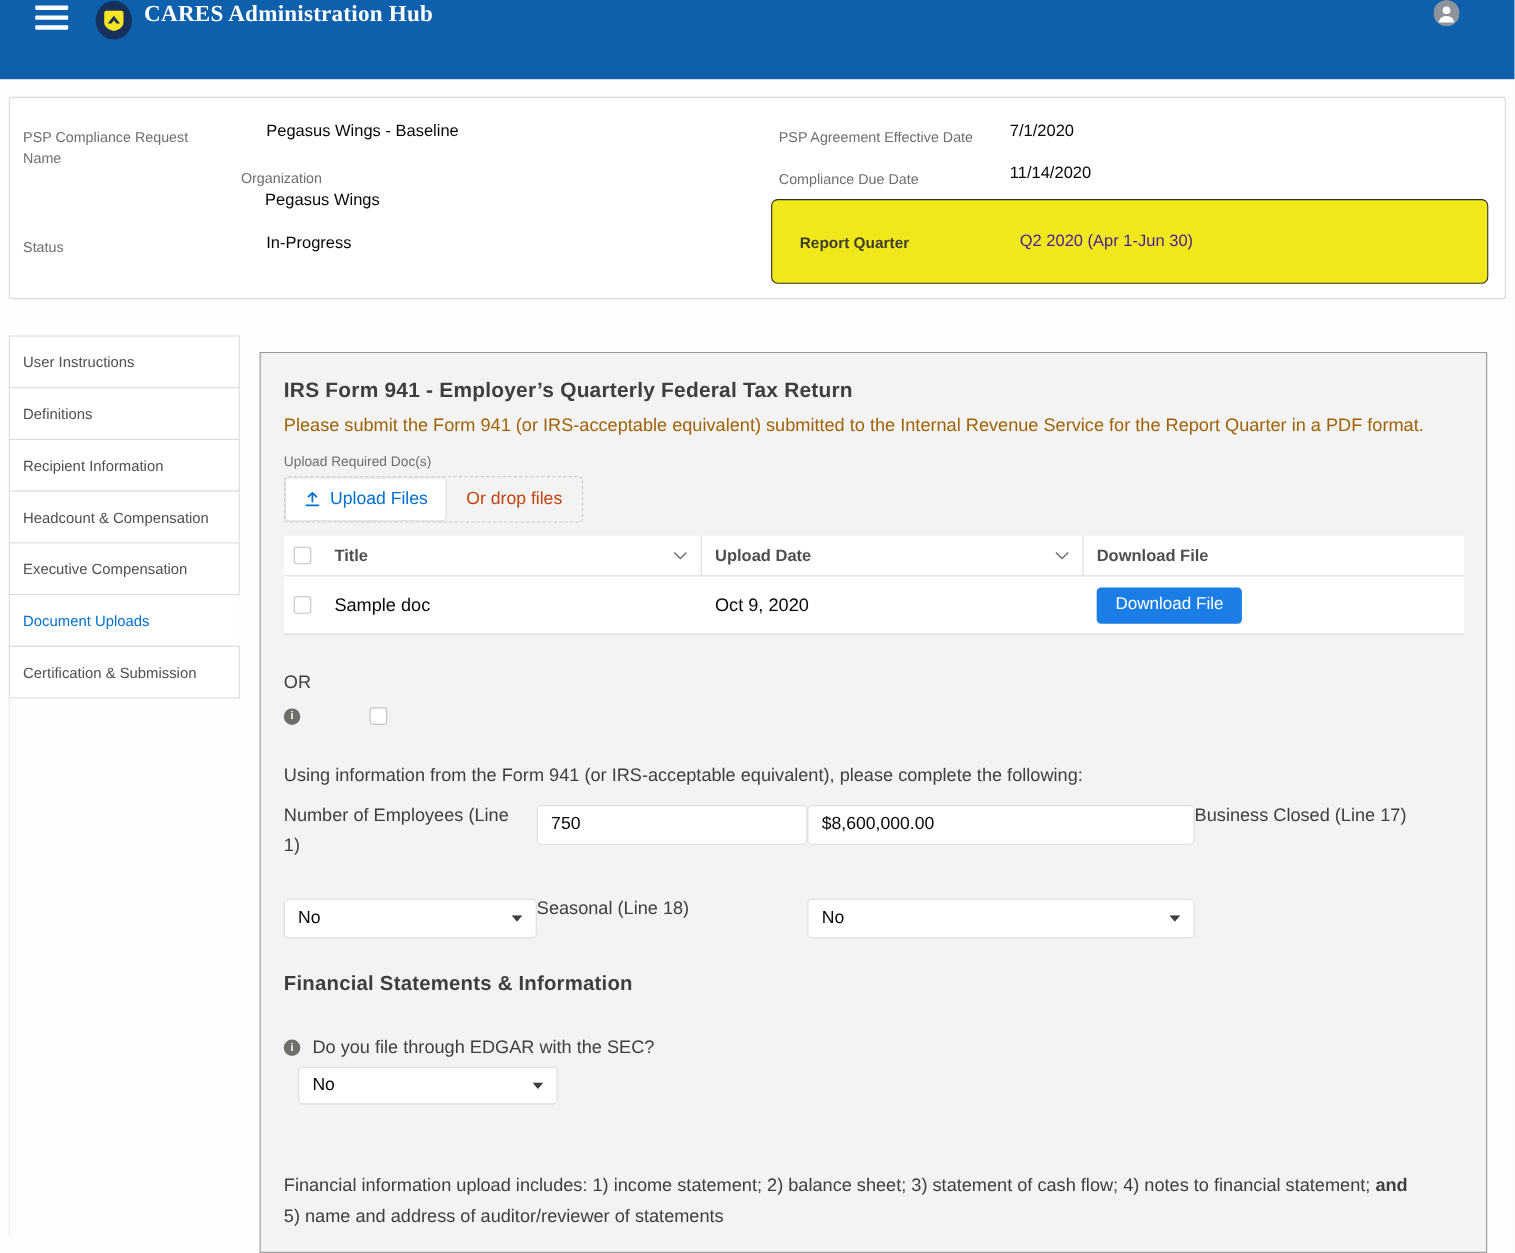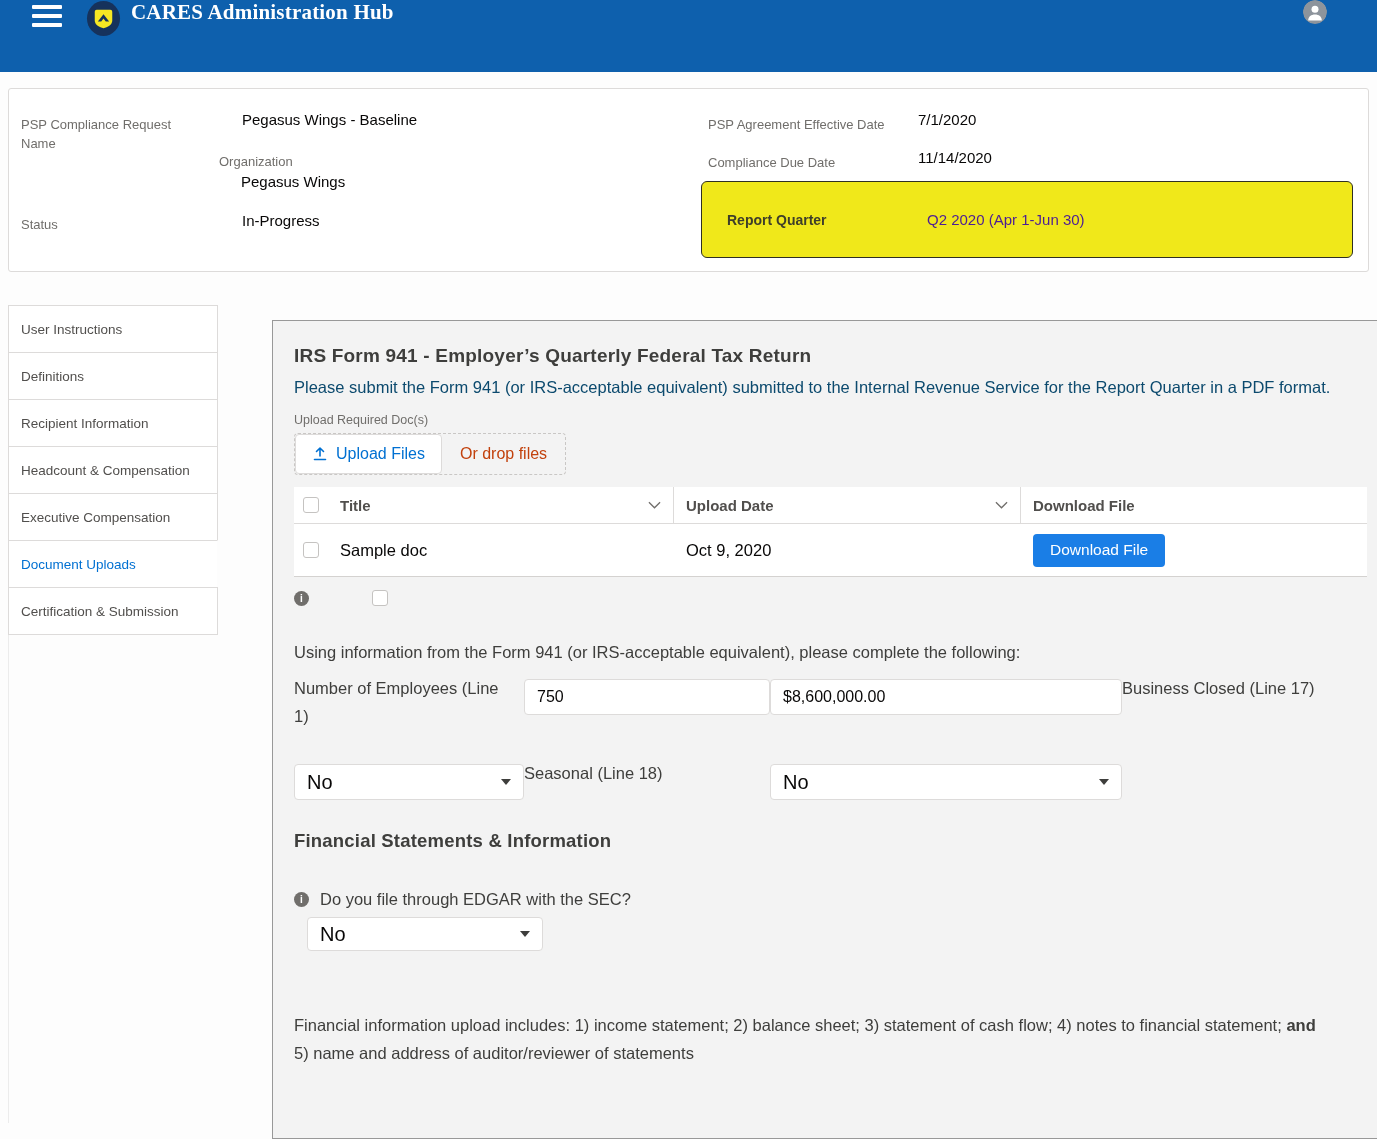--- a/index.html
+++ b/index.html
@@ -21,34 +21,34 @@
     background:#fff; border:1px solid #dddbda; border-radius:3px; }
   .lab { position:absolute; color:#706e6b; font-size:13px; line-height:19px; }
   .val { position:absolute; color:#080707; font-size:15px; }
   .quarter-box { position:absolute; left:692px; top:92px; width:652px; height:77px;
     background:#f0e81a; border:1px solid #2f2f23; border-radius:6px;
     display:flex; align-items:center;text-align:center; }
   .quarter-box .q-label { position:absolute; left:25px; font-size:14px; font-weight:700; color:#3e3e2a; }
   .quarter-box .q-value { position:absolute; left:225px; font-size:15px; color:#4c1d95; }
 
   
-  .columns { display:flex; align-items:flex-start; margin:33px 8px 0 8px;gap:36px; }
+  .columns { display:flex; align-items:flex-start; margin:33px 8px 0 8px; }
   .sidebar-col { width:210px; flex:0 0 210px; }
   .nav-item { height:48px; line-height:47px; background:#fff; border:1px solid #dddbda;
     margin-top:-1px; padding-left:12px; font-size:13.5px; color:#514f4d; cursor:pointer;
     white-space:nowrap; overflow:hidden; }
   .nav-item:first-child { margin-top:0; }
   .nav-item.active { color:#0070d2; border-right-color:#fdfdfd; }
   .sidebar-ghost { height:488px; border-left:1px solid #ececec; }
 
   
   .panel { width:1116px; flex:0 0 1116px; margin-left:18px; margin-top:15px; height:819px;
     background:#f3f3f3; border:1px solid #989898; padding:24px 21px; overflow:hidden; }
   .panel h1 { font-size:19px; font-weight:700; color:#3e3e3c; letter-spacing:.2px; }
-  .intro { font-size:16.5px; line-height:28px; margin-top:6px; max-width:1070px; color:#0c4a6e; }
+  .intro { font-size:16.5px; line-height:28px; margin-top:6px; max-width:1070px; color:#a16207; }
   .mini-label { font-size:12.5px; color:#706e6b; margin-top:12px; }
 
   .upload-zone { display:inline-flex; align-items:center; margin-top:6px;
     border:1px dashed #c9c7c5; border-radius:4px; background:transparent; }
   .upload-btn { display:inline-flex; align-items:center; gap:8px; height:40px; padding:0 16px;
     background:#fff; border:1px solid #dddbda; border-radius:4px; color:#0070d2;
     font-size:16px; cursor:pointer; font-family:"Liberation Sans",sans-serif; }
   .drop-text { font-size:16px; color:#c2410c; padding:0 18px; }
 
   .doc-table { width:1073px; margin-top:12px; background:#fff; font-size:15px; }
@@ -70,21 +70,21 @@
     font-size:10px; font-weight:700; display:inline-flex; align-items:center; justify-content:center;
     flex:0 0 15px; margin-right:11px; }
   .solo-cb { margin-left:52px; }
 
   .using { margin-top:37px; font-size:16.5px; }
   .fields-grid { display:grid; grid-template-columns:230px 246px 352px 245px; row-gap:29px; margin-top:12px; }
   .f-label { font-size:16.5px; line-height:28px; padding-right:10px; }
   .text-input { height:36px; margin-top:5px; width:100%; border:1px solid #dddbda; border-radius:4px;
     background:#fff; padding:0 12px; font-size:16px; color:#080707; font-family:"Liberation Sans",sans-serif; }
   .select-box { height:36px; margin-top:5px; width:100%; border:1px solid #dddbda; border-radius:4px;
-    background:#fff; padding:0 12px; font-size:20px; color:#080707; display:flex;
+    background:#fff; padding:0 12px; font-size:16px; color:#080707; display:flex;
     align-items:center; justify-content:space-between; cursor:pointer; }
 
   .panel h2 { margin-top:30px; font-size:18.5px; font-weight:700; color:#3e3e3c; letter-spacing:.2px; }
   .edgar-row { margin-top:38px; }
   .edgar-select { width:236px; margin-left:13px; margin-top:8px; height:34px; }
   .note { margin-top:60px; font-size:16.5px; line-height:28px; max-width:1040px; }
   .note b { font-weight:700; }
 </style>
 </head>
 <body>
@@ -200,20 +200,21 @@
           <span class="checkbox"></span>
         </div>
         <div class="td">Sample doc</div>
         <div class="td">Oct 9, 2020</div>
         <div class="td">
           <button class="dl-btn">Download File</button>
         </div>
       </div>
     </div>
 
+    <div class="or-text">OR</div>
 
     <div class="info-row">
       <span class="info-icon">i</span>
       <span class="checkbox solo-cb"></span>
     </div>
 
     <p class="using">Using information from the Form 941 (or IRS-acceptable equivalent), please complete the following:</p>
 
     <div class="fields-grid">
       <div class="f-label">Number of Employees (Line 1)</div>

